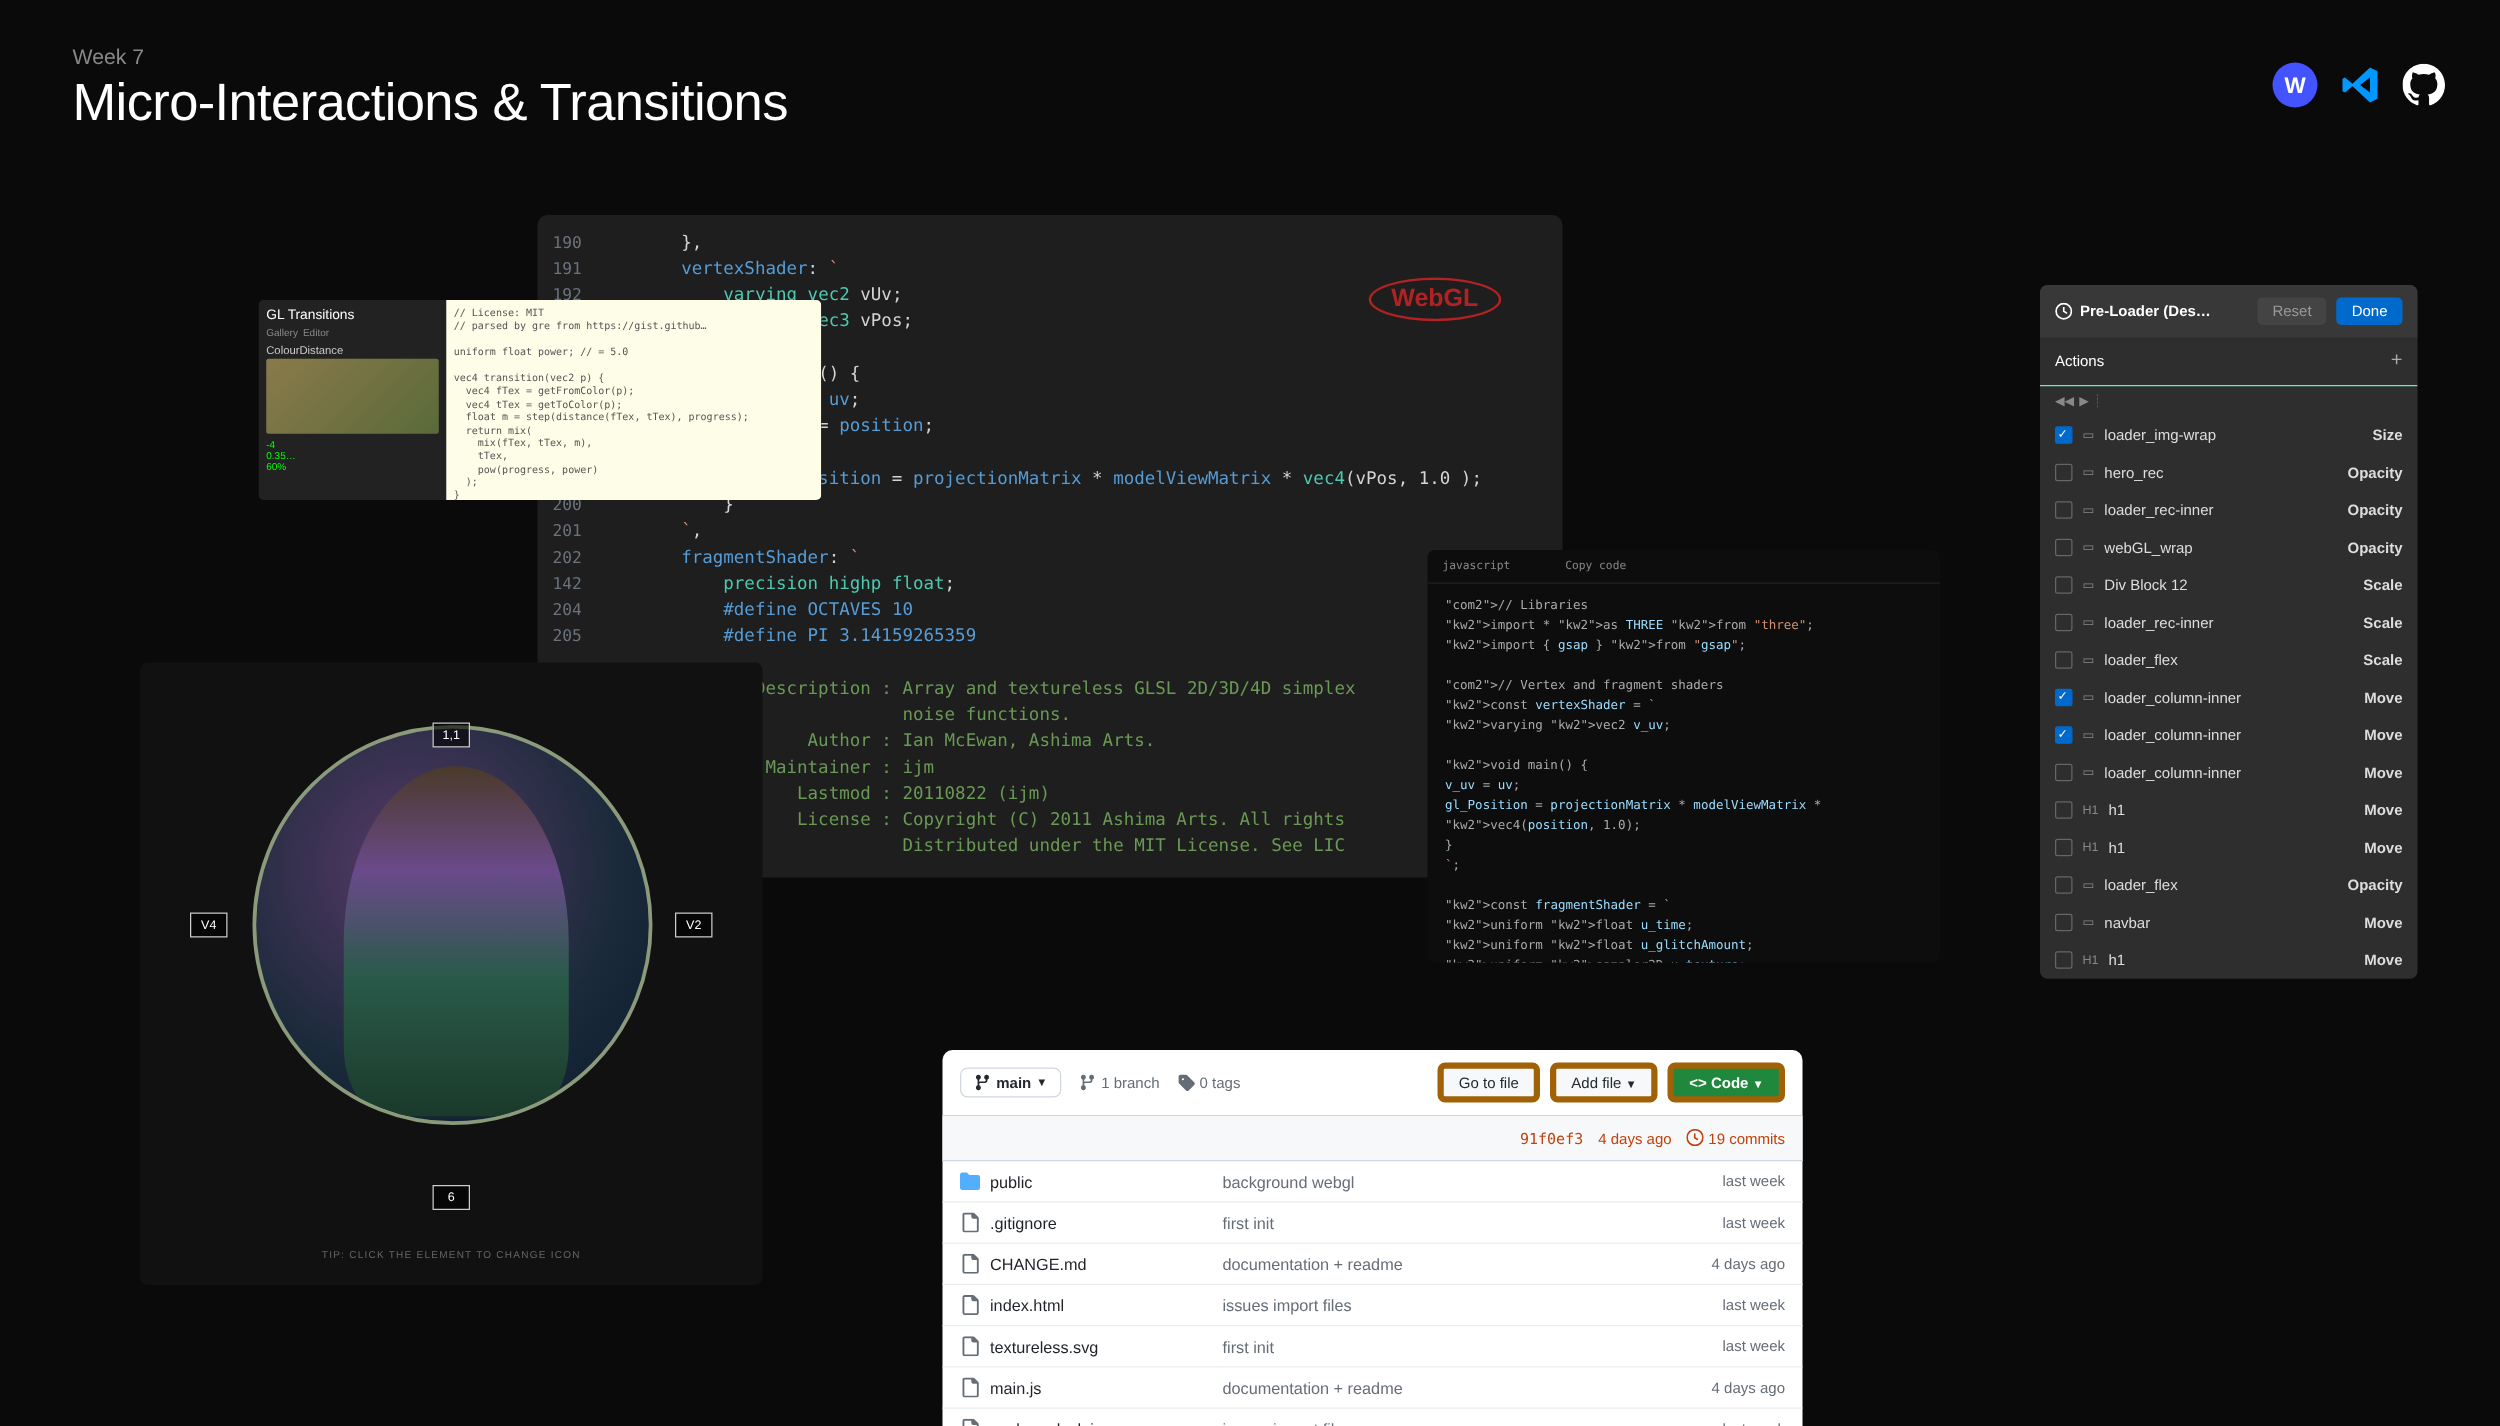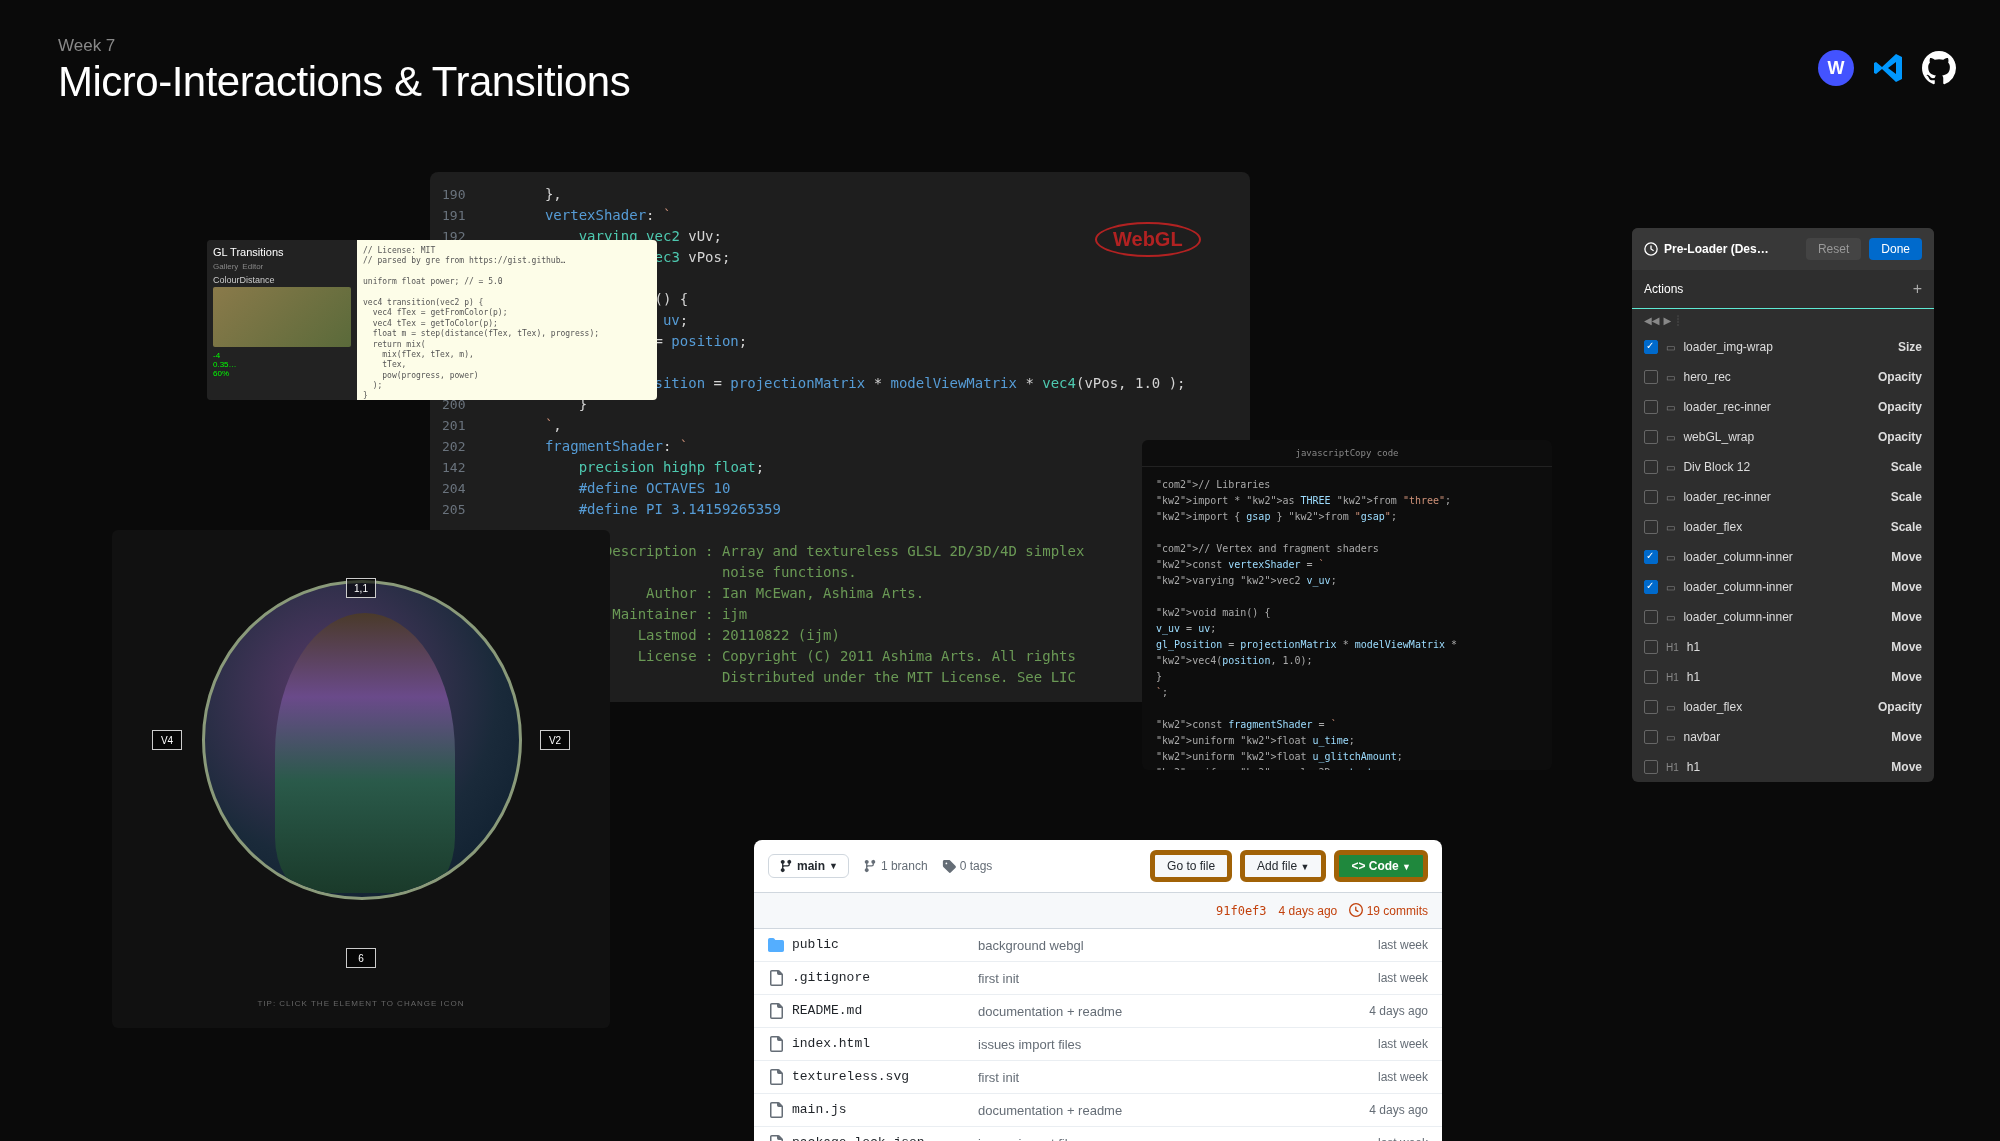--- a/index.html
+++ b/index.html
@@ -108,21 +108,21 @@
   top: 440px;
   left: 1142px;
   width: 410px;
   height: 330px;
   background: #0d0d0d;
   border-radius: 6px;
   font-family: monospace;
   font-size: 10px;
   overflow: hidden;
 }
-.js-header { display: flex; justify-content: center; padding: 8px 12px; font-size: 9px; color: #888; border-bottom: 1px solid #222; }
+.js-header { display: flex; justify-content: flex-start; padding: 8px 12px; font-size: 9px; color: #888; border-bottom: 1px solid #222; gap: 44px; }
 .js-body { padding: 10px 14px; line-height: 1.6; color: #aaa; }
 .js-body .str2 { color: #ce9178; }
 .js-body .var2 { color: #9cdcfe; }
 
 
 .gh-panel {
   position: absolute;
   top: 840px;
   left: 754px;
   width: 688px;
@@ -135,21 +135,21 @@
 .gh-left { display: flex; align-items: center; gap: 14px; }
 .gh-branch { display: flex; align-items: center; gap: 4px; border: 1px solid #d0d7de; border-radius: 6px; padding: 4px 10px; font-size: 12px; font-weight: 600; }
 .gh-meta { font-size: 12px; color: #656d76; display: flex; align-items: center; gap: 4px; }
 .gh-right { display: flex; gap: 8px; }
 .gh-btn { border: 5px solid #a16207; border-radius: 6px; padding: 4px 12px; font-size: 12px; background: #f6f8fa; }
 .gh-btn-code { background: #1f883d; color: #fff; font-weight: 600; }
 .gh-commit-bar { display: flex; justify-content: flex-end; align-items: center; gap: 12px; padding: 10px 14px; font-size: 12px; color: #c2410c; border-bottom: 1px solid #d0d7de; background: #f6f8fa; }
 .gh-files { }
 .gh-row { display: flex; align-items: center; padding: 8px 14px; border-bottom: 1px solid #eaeef2; font-size: 13px; }
 .gh-row:last-child { border-bottom: none; }
-.gh-fname { flex: 0 0 210px; display: flex; gap: 8px; color: #1f2328; font-family: Liberation Mono, monospace; }
+.gh-fname { flex: 0 0 210px; display: flex; align-items: center; gap: 8px; color: #1f2328; }
 .gh-fmsg { flex: 1; color: #656d76; }
 .gh-ftime { color: #656d76; font-size: 12px; }
 .gh-icon-folder { color: #54aeff; }
 .gh-icon-file { color: #656d76; }
 
 
 .wf-panel {
   position: absolute;
   top: 228px;
   left: 1632px;
@@ -360,21 +360,21 @@
           <span>.gitignore</span>
         </div>
         <div class="gh-fmsg">first init</div>
         <div class="gh-ftime">last week</div>
       </div>
       <div class="gh-row">
         <div class="gh-fname">
           <svg width="16" height="16" viewBox="0 0 16 16" class="gh-icon-file">
             <path fill="currentColor" d="M2 1.75C2 .784 2.784 0 3.75 0h6.586c.464 0 .909.184 1.237.513l2.914 2.914c.329.328.513.773.513 1.237v9.586A1.75 1.75 0 0 1 13.25 16h-9.5A1.75 1.75 0 0 1 2 14.25V1.75zm1.5 0v12.5c0 .138.112.25.25.25h9.5a.25.25 0 0 0 .25-.25V5h-2.75A1.75 1.75 0 0 1 9 3.25V1.5H3.75a.25.25 0 0 0-.25.25z"></path>
           </svg>
-          <span>README.md</span>
+          <span>CHANGE.md</span>
         </div>
         <div class="gh-fmsg">documentation + readme</div>
         <div class="gh-ftime">4 days ago</div>
       </div>
       <div class="gh-row">
         <div class="gh-fname">
           <svg width="16" height="16" viewBox="0 0 16 16" class="gh-icon-file">
             <path fill="currentColor" d="M2 1.75C2 .784 2.784 0 3.75 0h6.586c.464 0 .909.184 1.237.513l2.914 2.914c.329.328.513.773.513 1.237v9.586A1.75 1.75 0 0 1 13.25 16h-9.5A1.75 1.75 0 0 1 2 14.25V1.75zm1.5 0v12.5c0 .138.112.25.25.25h9.5a.25.25 0 0 0 .25-.25V5h-2.75A1.75 1.75 0 0 1 9 3.25V1.5H3.75a.25.25 0 0 0-.25.25z"></path>
           </svg>
           <span>index.html</span>

